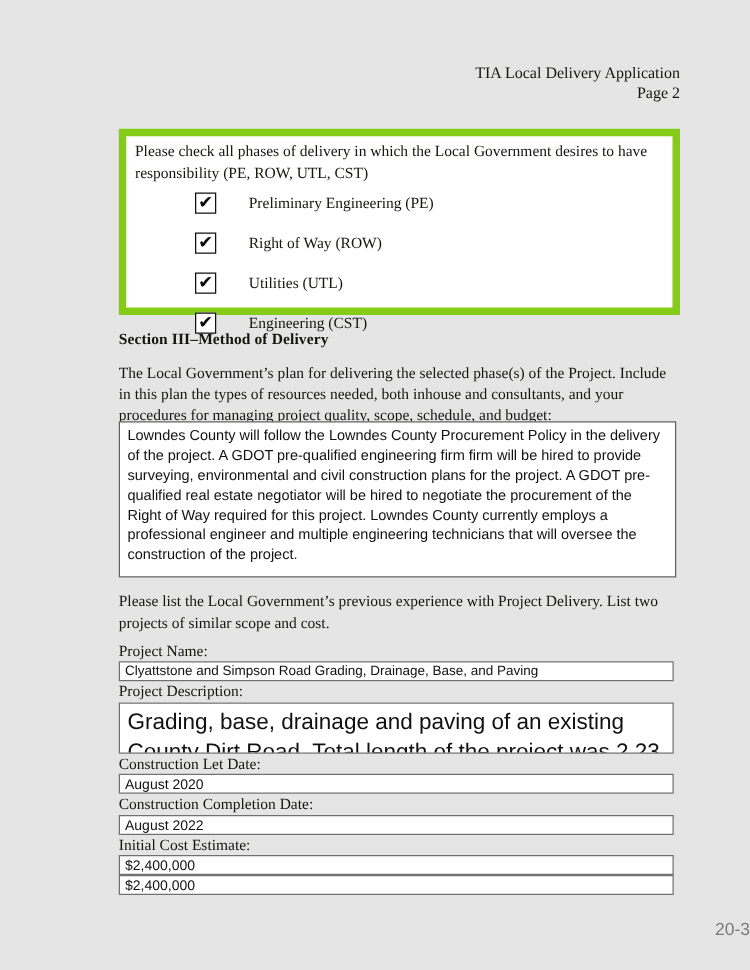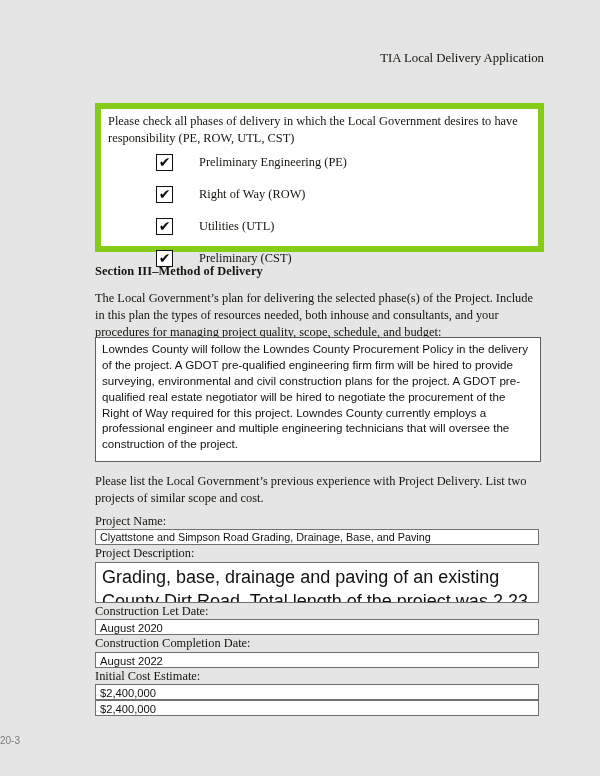--- a/index.html
+++ b/index.html
@@ -175,33 +175,34 @@
   .field-input.value-plain {
     font-size: 11.2px;
   }
 
   
   .page-footer {
     position: absolute;
     left: 0;
     right: 0;
     top: 735px;
-    text-align: left;
-    font-size: 10px;
+    text-align: right;
+    font-size: 14px;
     color: #7a7a7a;
     font-family: "Liberation Sans", sans-serif;
   }
 </style>
 </head>
 <body>
 
 <div class="page">
 
   <div class="doc-header">
     <span class="line1">TIA Local Delivery Application</span>
+    <span class="line2">Page 2</span>
   </div>
 
   <div class="phases-box">
     <div class="phases-instruction">Please check all phases of delivery in which the Local Government desires to have responsibility (PE, ROW, UTL, CST)</div>
     <div class="phase-list">
 
       <div class="phase-row">
         <span class="checkbox">✔</span>
         <span class="phase-label">Preliminary Engineering (PE)</span>
       </div>
@@ -211,21 +212,21 @@
         <span class="phase-label">Right of Way (ROW)</span>
       </div>
 
       <div class="phase-row">
         <span class="checkbox">✔</span>
         <span class="phase-label">Utilities (UTL)</span>
       </div>
 
       <div class="phase-row">
         <span class="checkbox">✔</span>
-        <span class="phase-label">Preliminary (CST)</span>
+        <span class="phase-label">Engineering (CST)</span>
       </div>
 
     </div>
   </div>
 
   <div class="section-heading">Section III–Method of Delivery</div>
 
   <div class="intro-paragraph">The Local Government’s plan for delivering the selected phase(s) of the Project. Include in this plan the types of resources needed, both inhouse and consultants, and your procedures for managing project quality, scope, schedule, and budget:</div>
 
   <div class="delivery-box">

